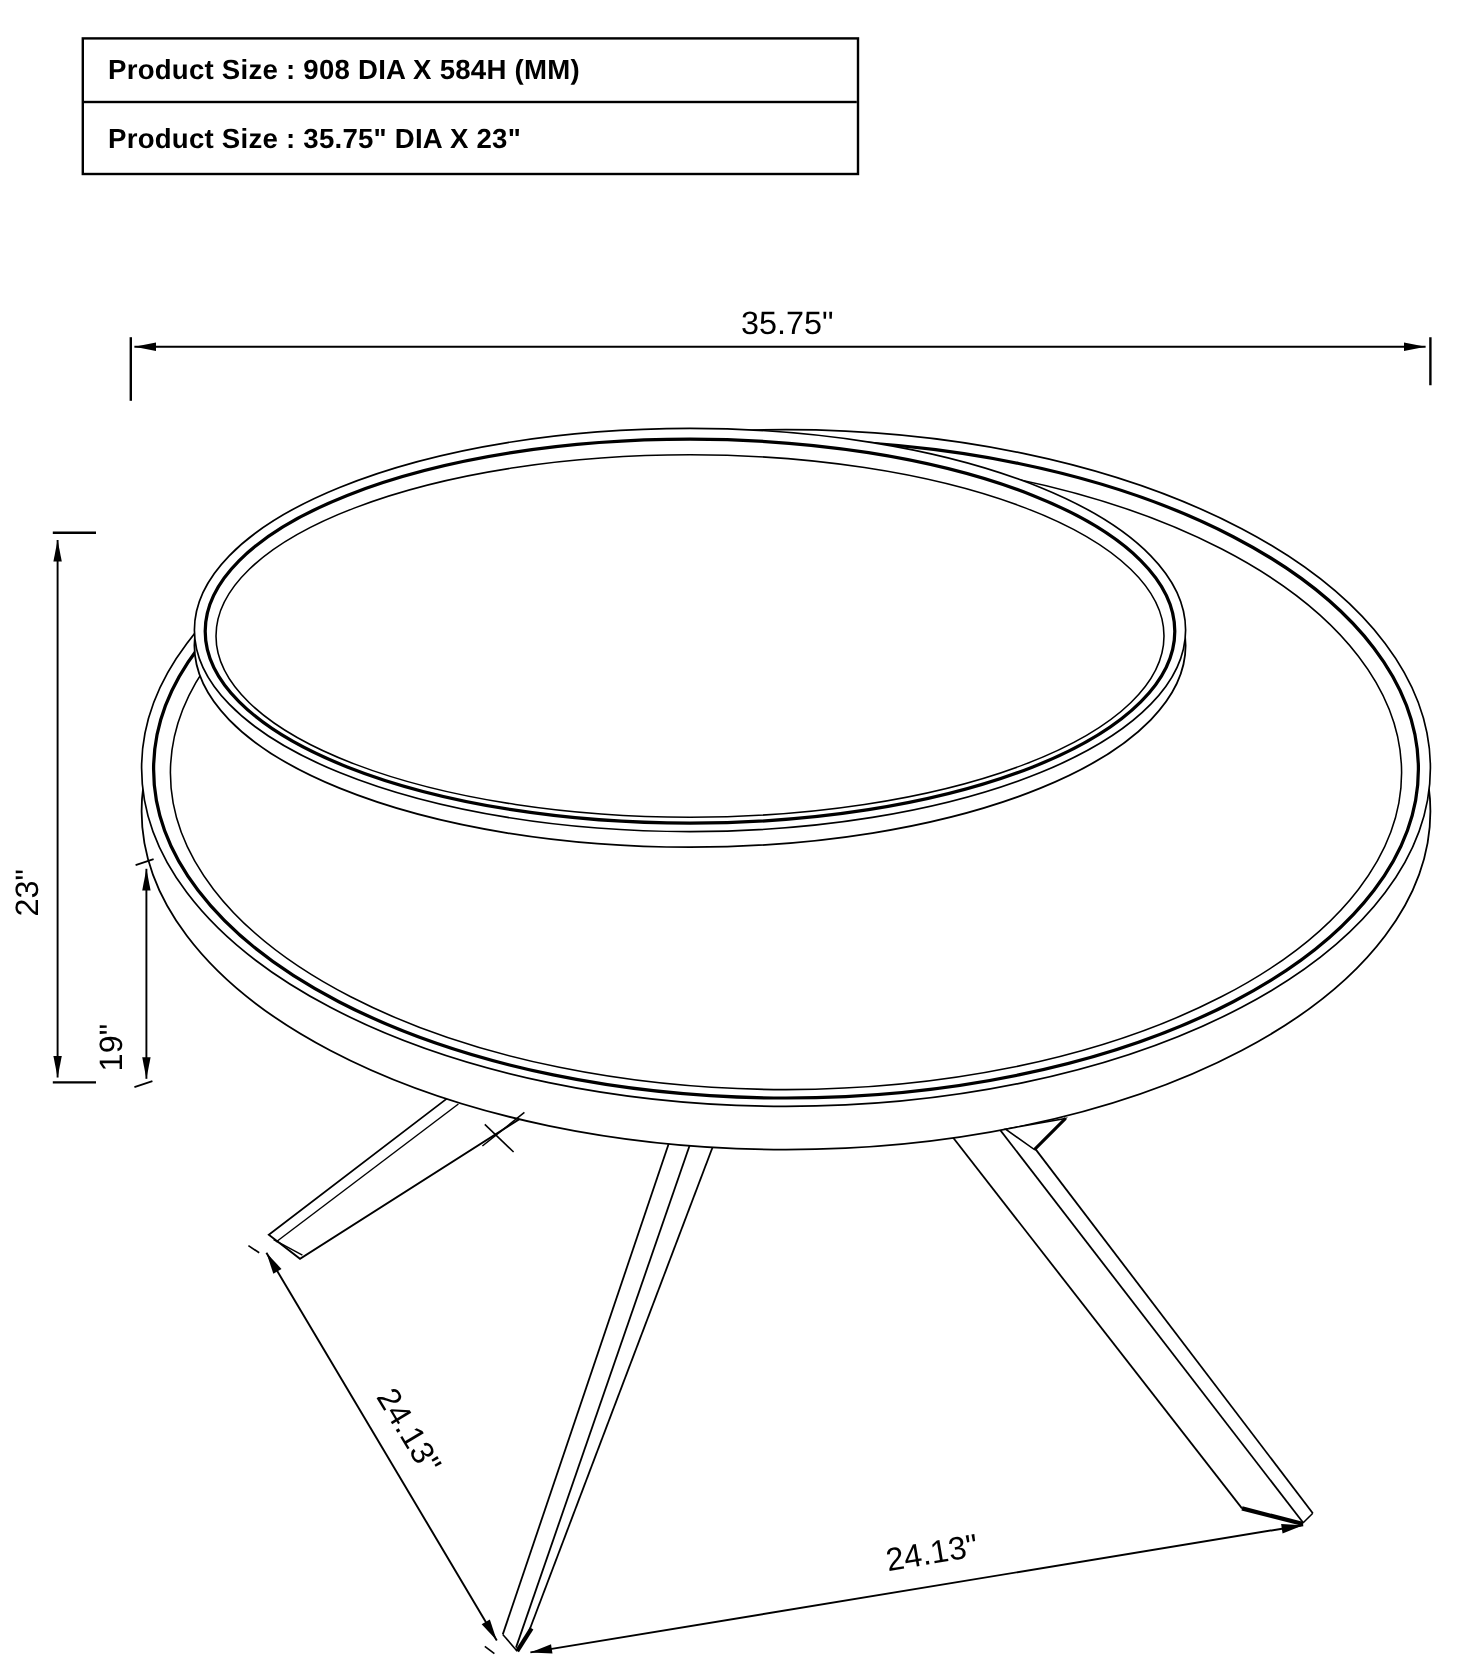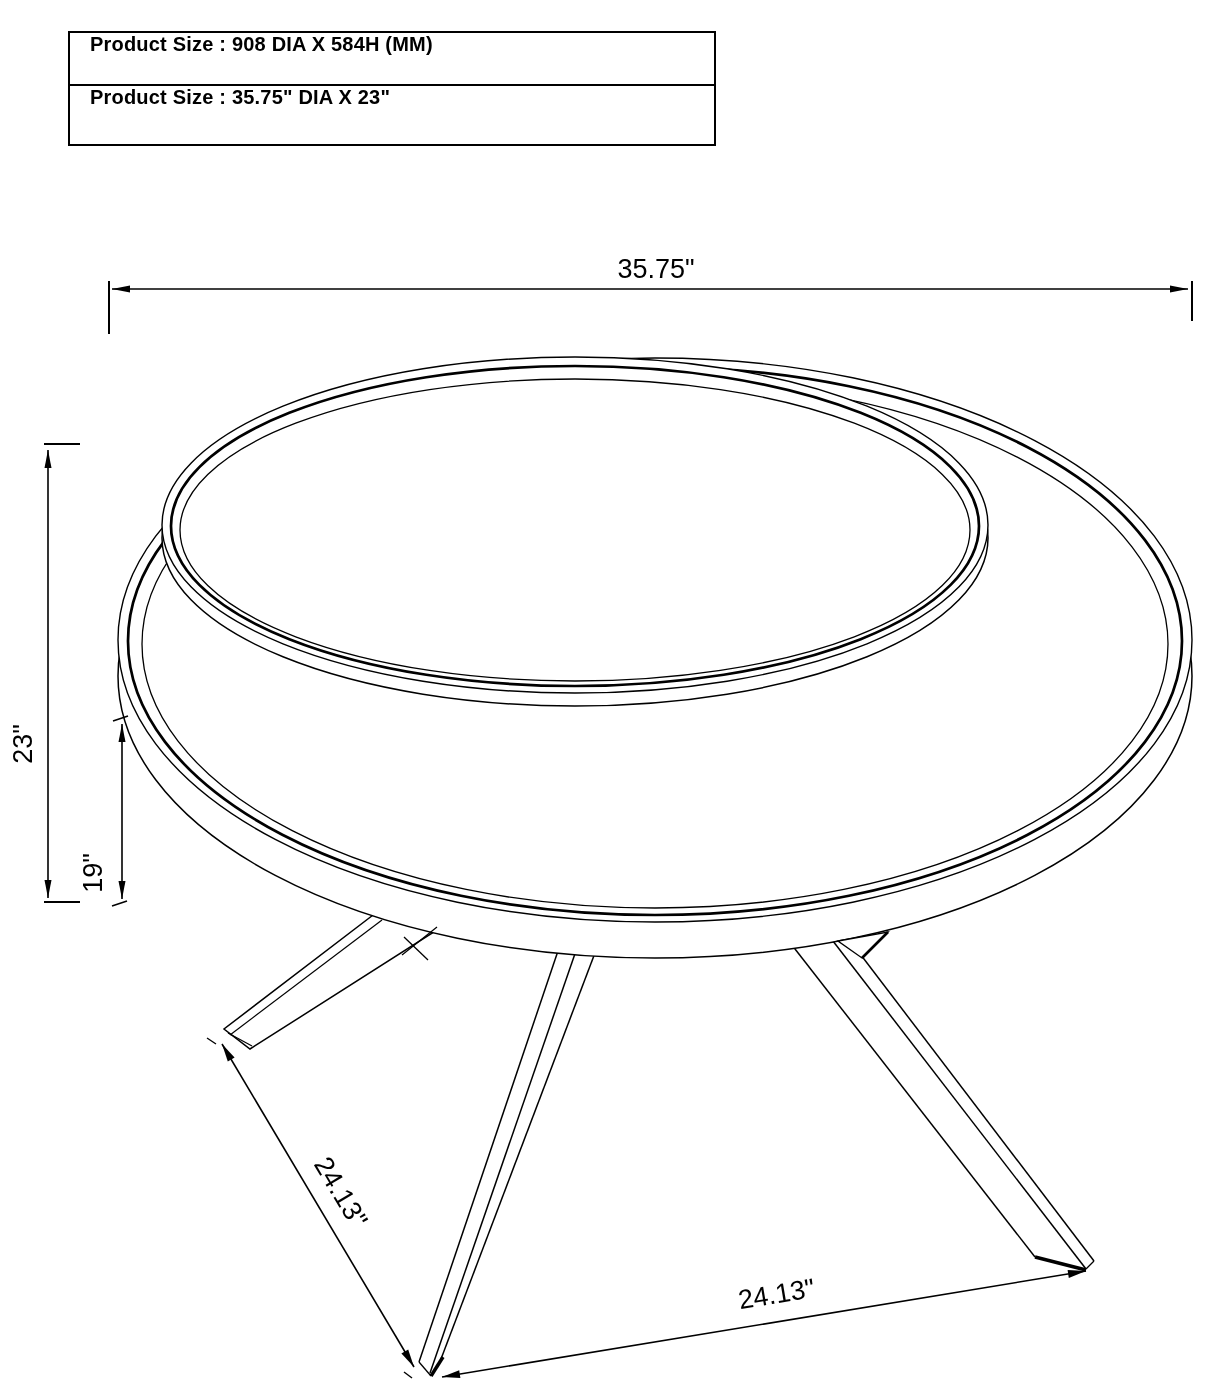--- a/index.html
+++ b/index.html
@@ -8,23 +8,23 @@
     width:1214px;height:1400px;
     background:#ffffff;
     font-family:"Liberation Sans", sans-serif;
     overflow:hidden;
   }
   .title-block{
     position:absolute;left:68px;top:31px;width:648px;
     border:2.5px solid #000;box-sizing:border-box;background:#fff;
   }
   .tb-row{
-    display:flex;
+    display:flex;align-items:center;
     padding-left:20px;box-sizing:border-box;
-    font-weight:bold;font-size:20px;color:#000;
+    font-weight:bold;font-size:23px;color:#000;
     letter-spacing:0.2px;white-space:nowrap;
   }
   .tb-row.r1{height:51px;}
   .tb-row.r2{height:60px;border-top:2.5px solid #000;}
   svg{position:absolute;left:0;top:0;}
   svg text{
     font-family:"Liberation Sans", sans-serif;
     font-size:27px;fill:#000;
   }
 </style>

